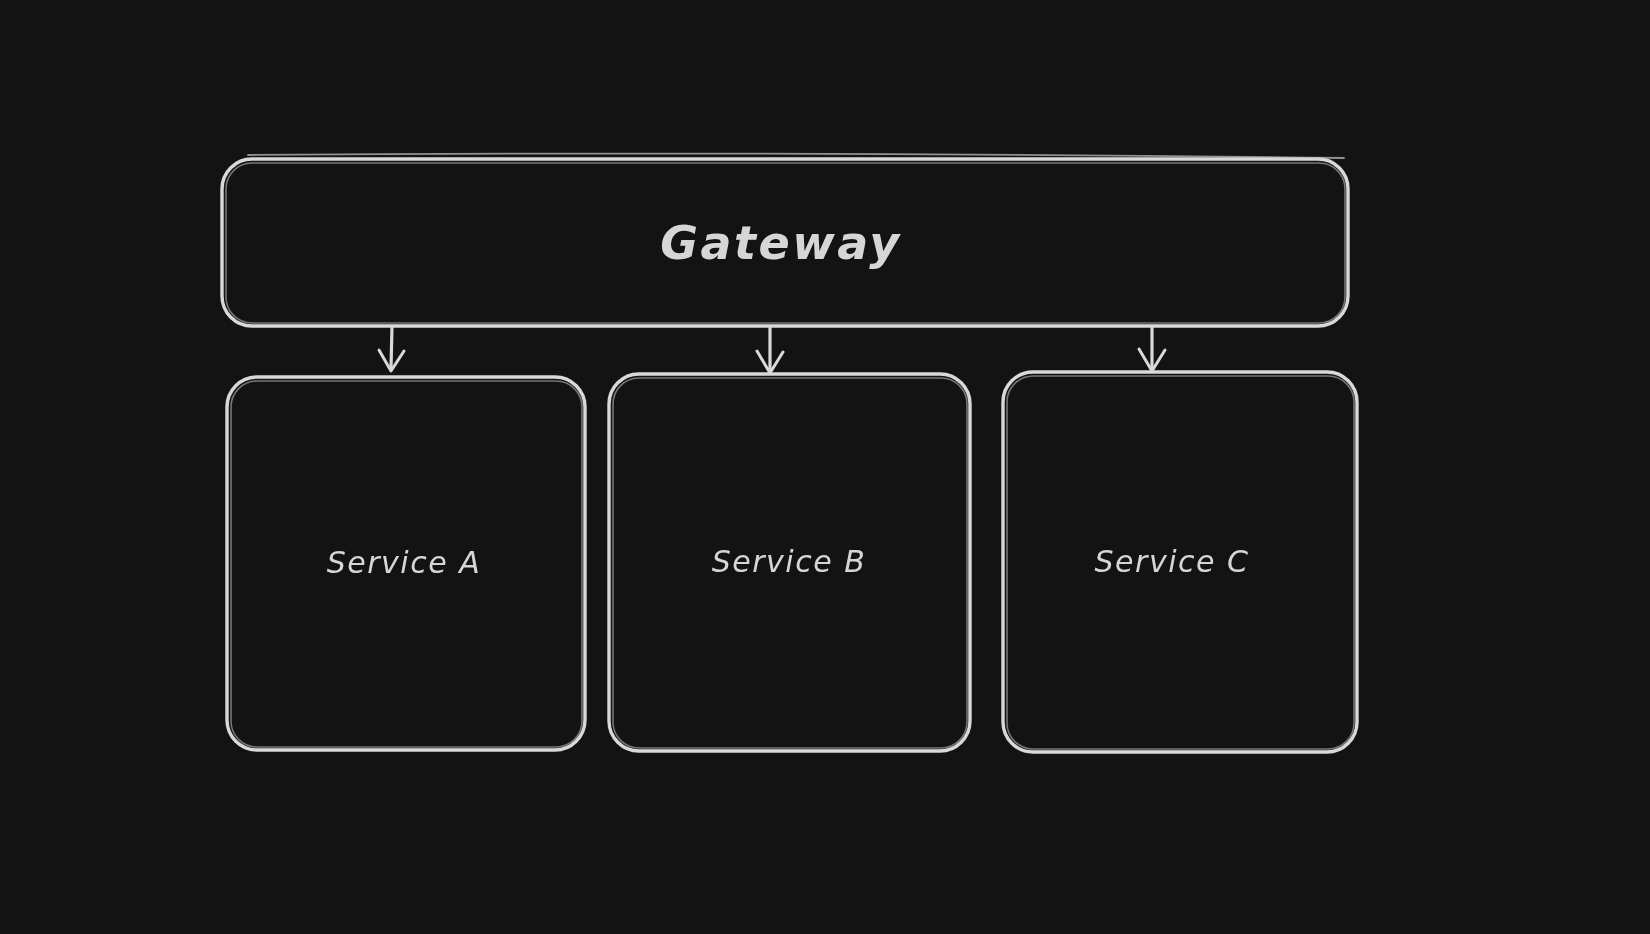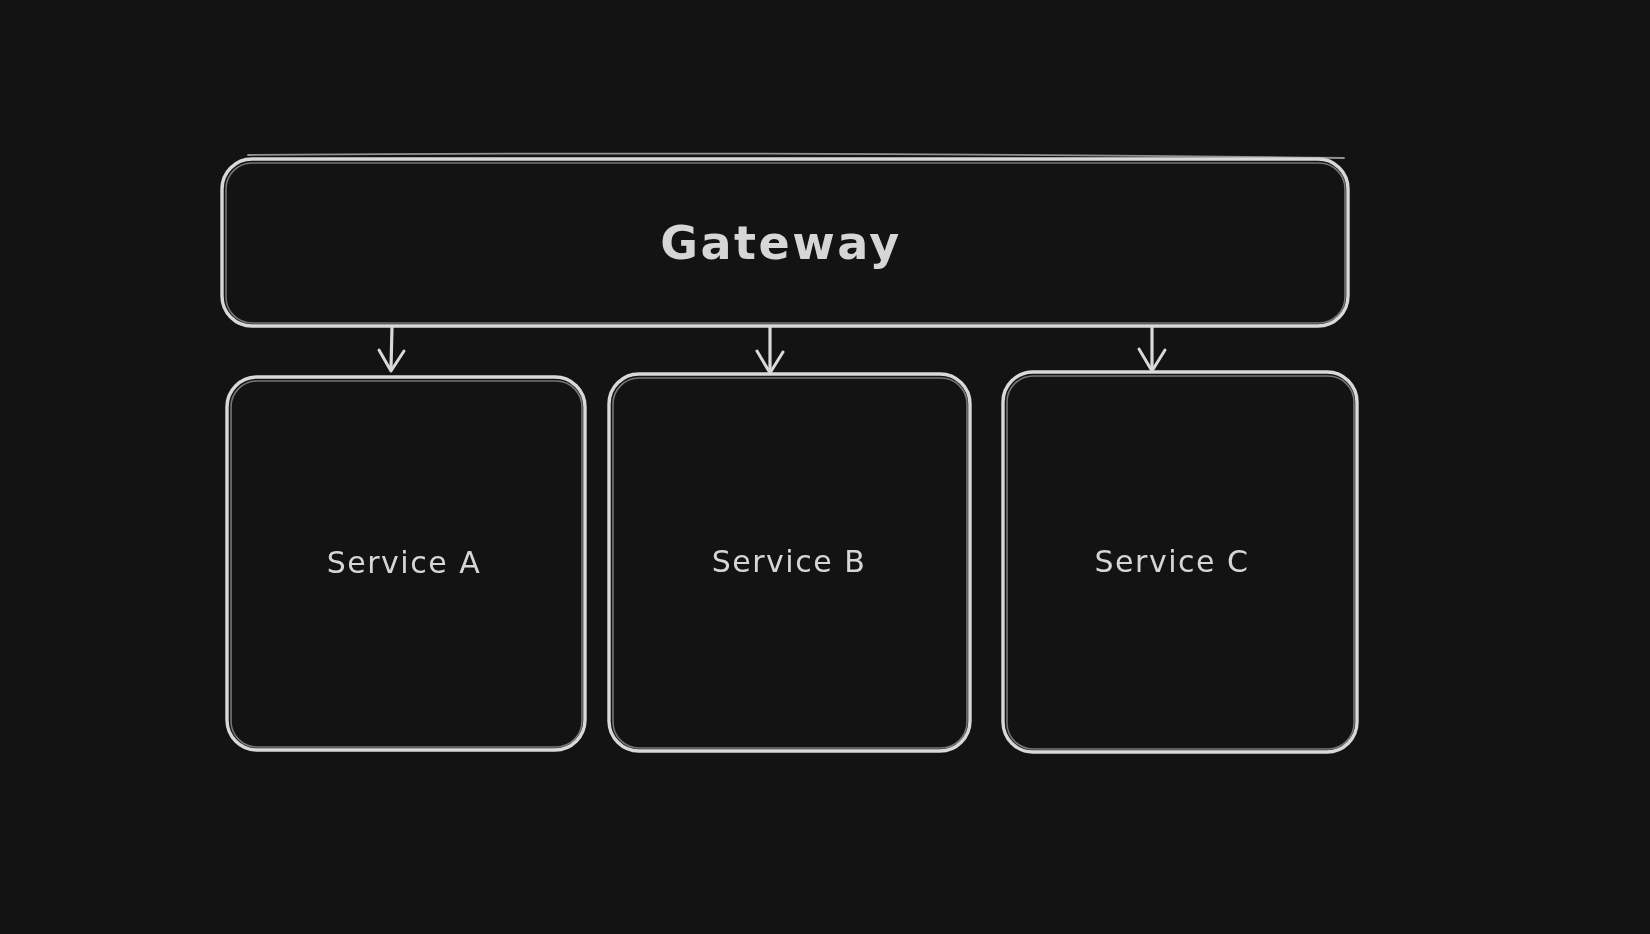--- a/index.html
+++ b/index.html
@@ -7,20 +7,21 @@
     padding: 0;
     width: 1650px;
     height: 934px;
     background: #131313;
     overflow: hidden;
   }
   .canvas-wrap {
     position: relative;
     width: 1650px;
     height: 898px;
+    font-style: italic;
   }
   svg {
     display: block;
   }
   .node-label {
     font-family: "DejaVu Sans", sans-serif;
     letter-spacing: 1.5px;
   }
   .label-lg {
     font-size: 46px;

